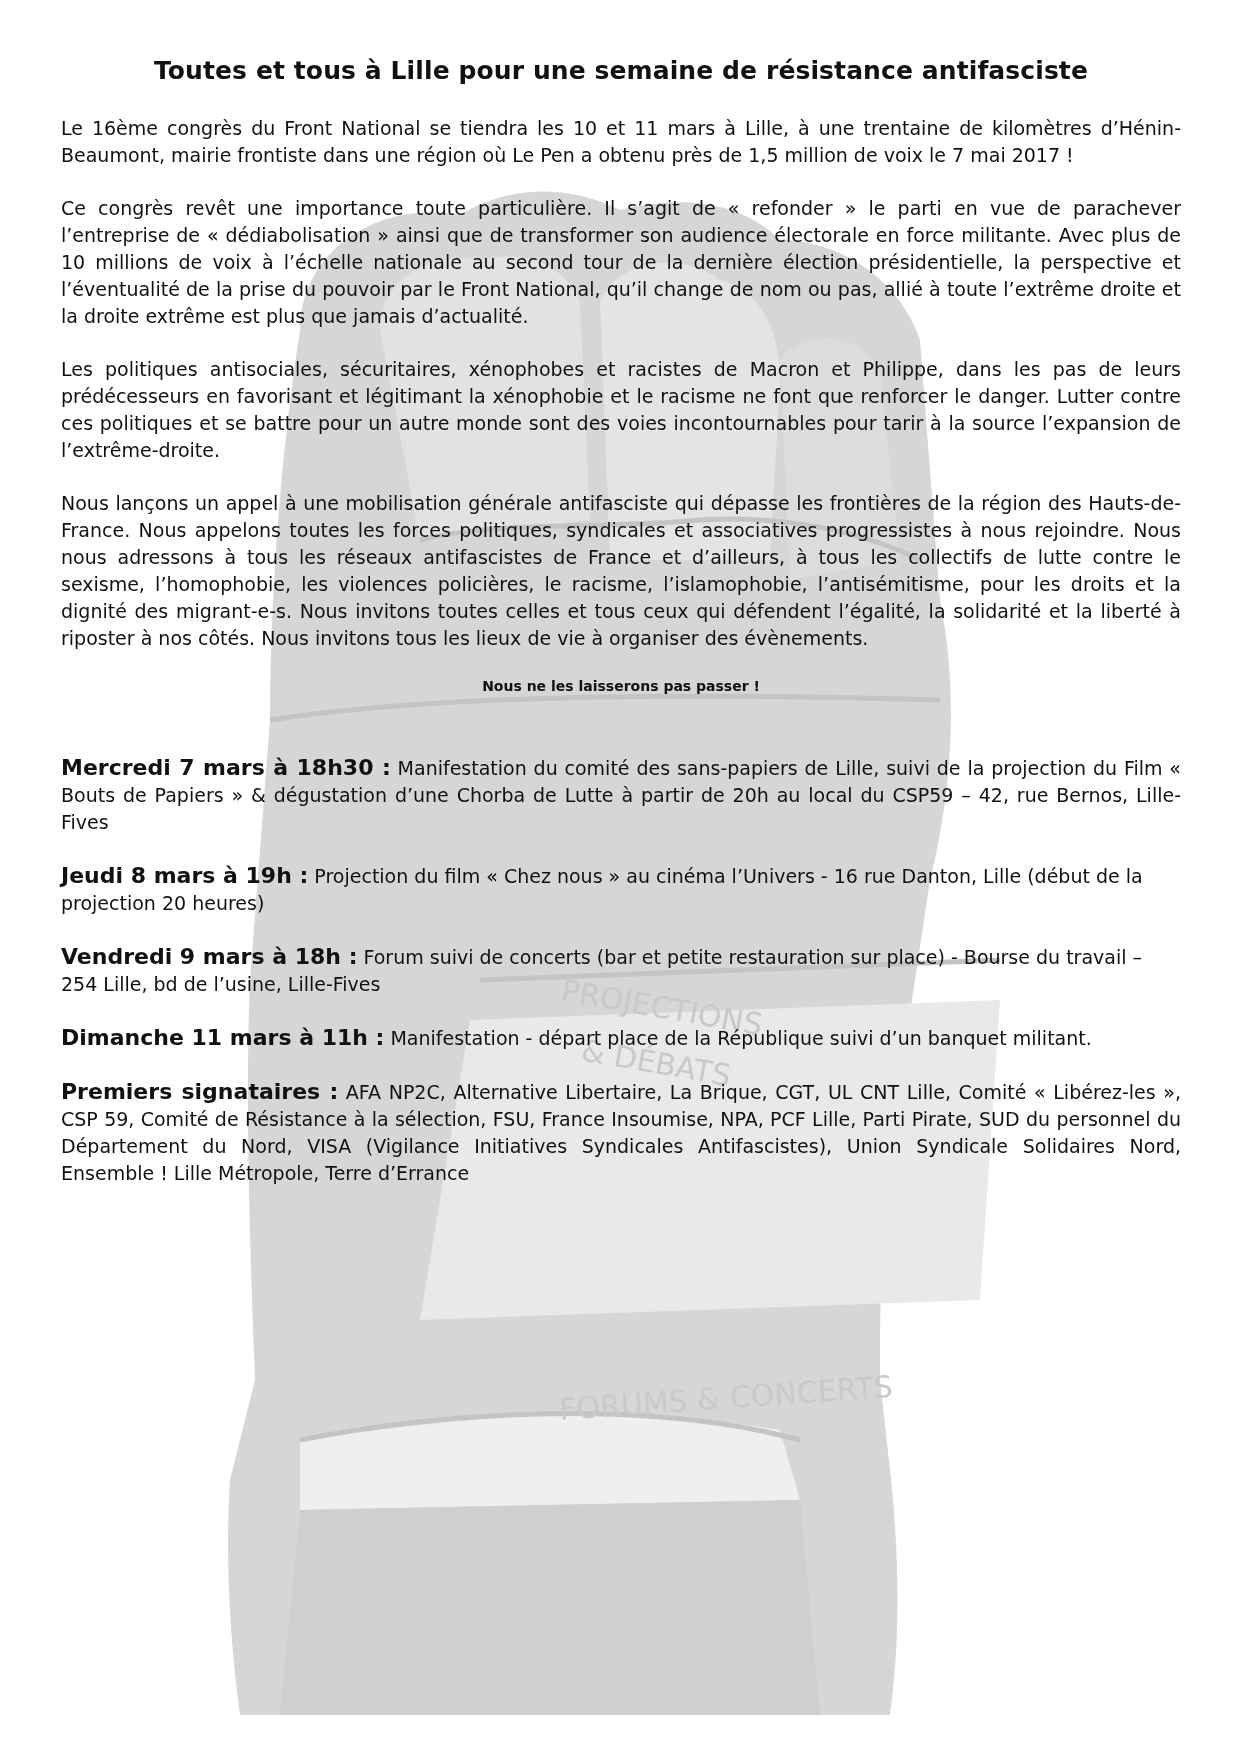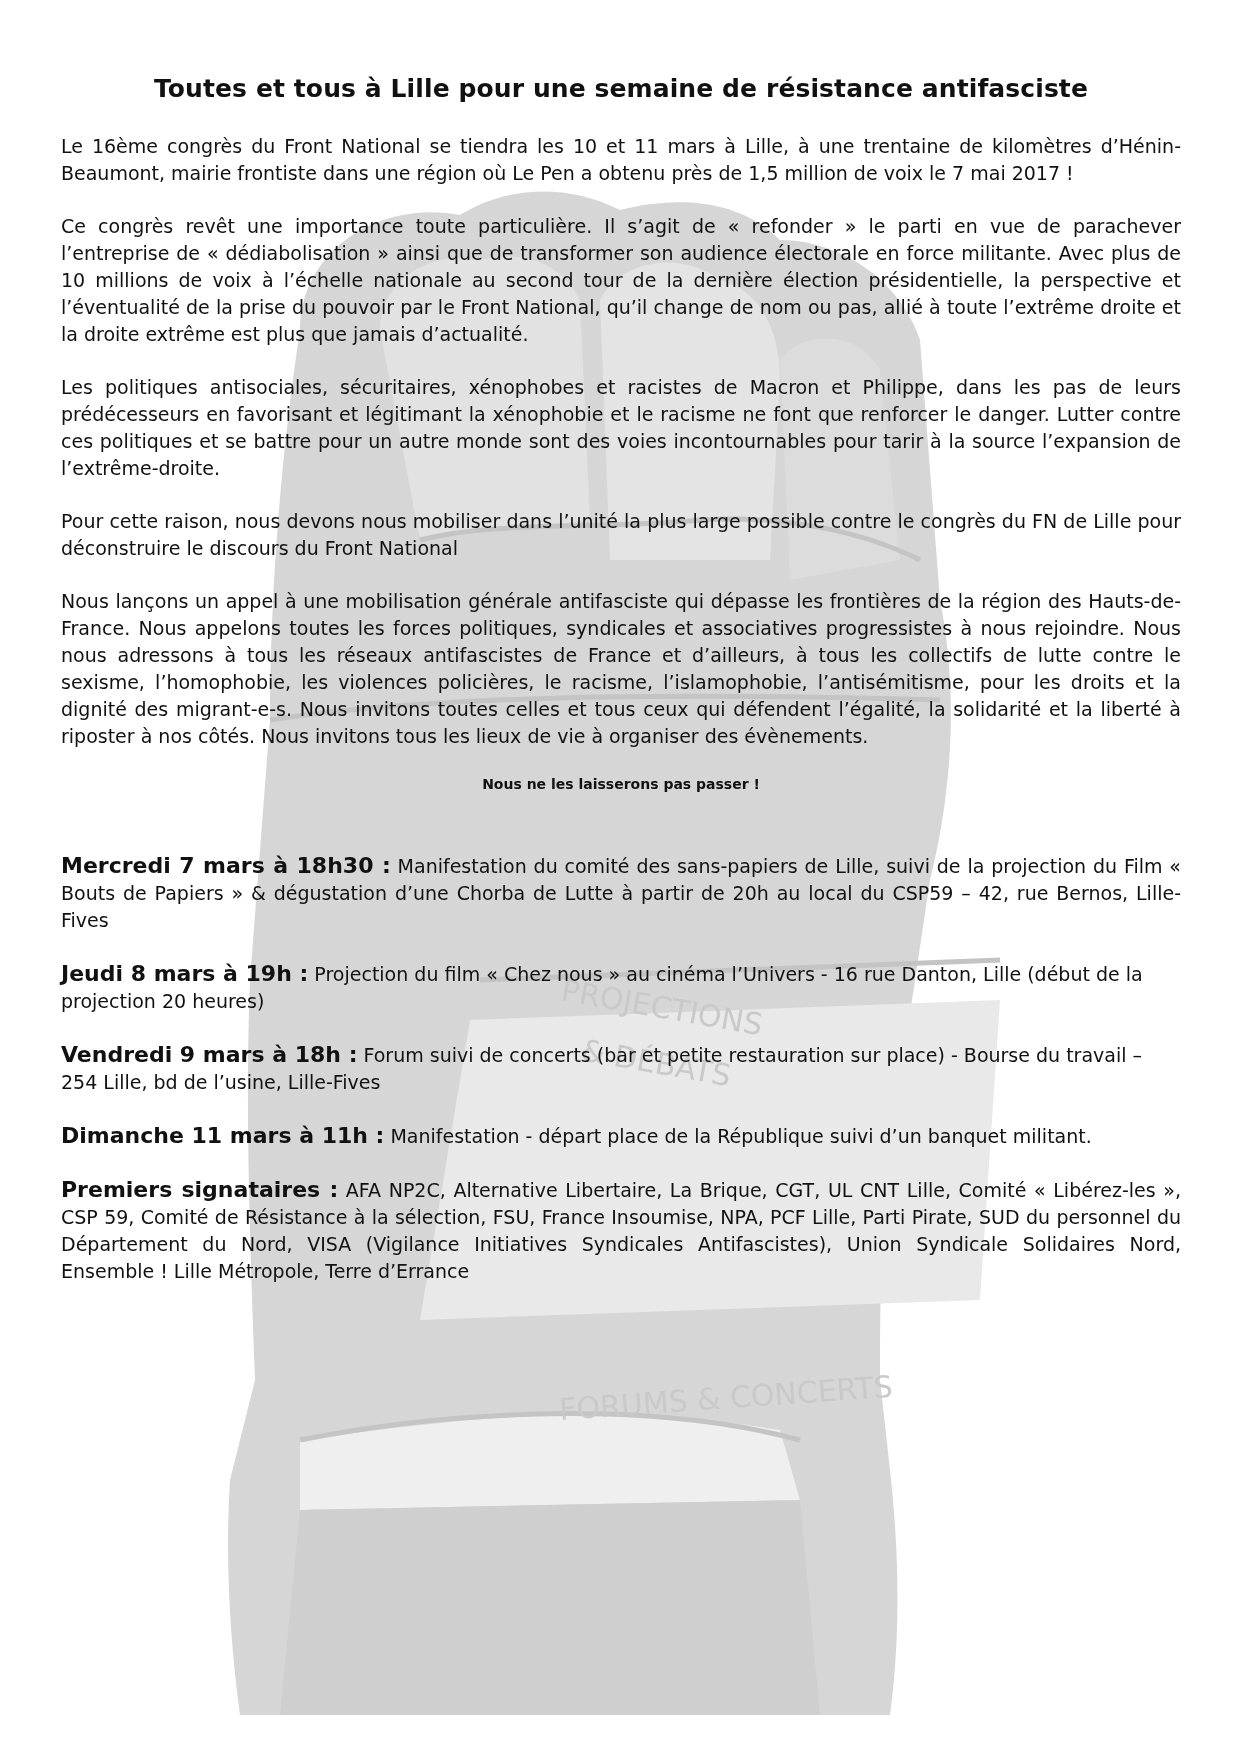--- a/index.html
+++ b/index.html
@@ -1,20 +1,20 @@
 <!DOCTYPE html>
 <html><head>
 <meta charset="utf-8">
 <style>
   html, body { margin: 0; padding: 0; background: #ffffff; }
   body { width: 1241px; height: 1754px; position: relative; overflow: hidden;
          font-family: "DejaVu Sans", sans-serif; color: #111; }
   .bg-art { position: absolute; left: 0; top: 0; width: 1241px; height: 1754px; z-index: 0; }
   .page { position: absolute; left: 61px; top: 56px; width: 1120px; z-index: 1; }
-  h1.title { margin: 18px 0 30px 0; text-align: center; font-size: 25px; font-weight: bold;
+  h1.title { margin: 0 0 30px 0; text-align: center; font-size: 25px; font-weight: bold;
              letter-spacing: 0.1px; color: #111; }
   p.para { margin: 12px 0 26px 0; font-size: 19px; line-height: 27px; text-align: justify; }
   p.para.last-line-justify { text-align-last: justify; }
   .slogan { text-align: center; font-weight: bold; font-size: 14px; margin: 26px 0 60px 0; }
   .event { margin: 16px 0 26px 0; font-size: 19px; line-height: 27px; }
   .event .lead { font-weight: bold; font-size: 22px; }
   .event.justify { text-align: justify; }
 </style>
 </head>
 <body>
@@ -41,21 +41,20 @@
     <text x="560" y="1420" transform="rotate(-4 560 1420)">FORUMS &amp; CONCERTS</text>
   </g>
 </svg>
 
 <div class="page">
   <h1 class="title">Toutes et tous à Lille pour une semaine de résistance antifasciste</h1>
 
   <p class="para">Le 16ème congrès du Front National se tiendra les 10 et 11 mars à Lille, à une trentaine de kilomètres d’Hénin-Beaumont, mairie frontiste dans une région où Le Pen a obtenu près de 1,5 million de voix le 7 mai 2017 !</p>
   <p class="para">Ce congrès revêt une importance toute particulière. Il s’agit de « refonder » le parti en vue de parachever l’entreprise de « dédiabolisation » ainsi que de transformer son audience électorale en force militante. Avec plus de 10 millions de voix à l’échelle nationale au second tour de la dernière élection présidentielle, la perspective et l’éventualité de la prise du pouvoir par le Front National, qu’il change de nom ou pas, allié à toute l’extrême droite et la droite extrême est plus que jamais d’actualité.</p>
   <p class="para">Les politiques antisociales, sécuritaires, xénophobes et racistes de Macron et Philippe, dans les pas de leurs prédécesseurs en favorisant et légitimant la xénophobie et le racisme ne font que renforcer le danger. Lutter contre ces politiques et se battre pour un autre monde sont des voies incontournables pour tarir à la source l’expansion de l’extrême-droite.</p>
-  <p class="para">Pour cette raison, nous devons nous mobiliser dans l’unité la plus large possible contre le congrès du FN de Lille pour déconstruire le discours du Front National</p>
   <p class="para">Nous lançons un appel à une mobilisation générale antifasciste qui dépasse les frontières de la région des Hauts-de-France. Nous appelons toutes les forces politiques, syndicales et associatives progressistes à nous rejoindre. Nous nous adressons à tous les réseaux antifascistes de France et d’ailleurs, à tous les collectifs de lutte contre le sexisme, l’homophobie, les violences policières,  le racisme, l’islamophobie, l’antisémitisme, pour les droits et la dignité des migrant-e-s. Nous invitons toutes celles et tous ceux qui défendent l’égalité, la solidarité et la liberté à riposter à nos côtés. Nous invitons tous les lieux de vie à organiser des évènements.</p>
 
   <div class="slogan">Nous ne les laisserons pas passer !</div>
 
   <div class="event justify">
     <span class="lead">Mercredi 7 mars à 18h30 :</span><span> Manifestation du comité des sans-papiers de Lille, suivi de la projection du Film « Bouts de Papiers » &amp; dégustation d’une Chorba de Lutte à partir de 20h au local du CSP59 – 42, rue Bernos, Lille-Fives</span>
   </div>
   <div class="event">
     <span class="lead">Jeudi 8 mars à 19h :</span><span> Projection du film « Chez nous » au cinéma l’Univers - 16 rue Danton, Lille (début de la projection 20 heures)</span>
   </div>

